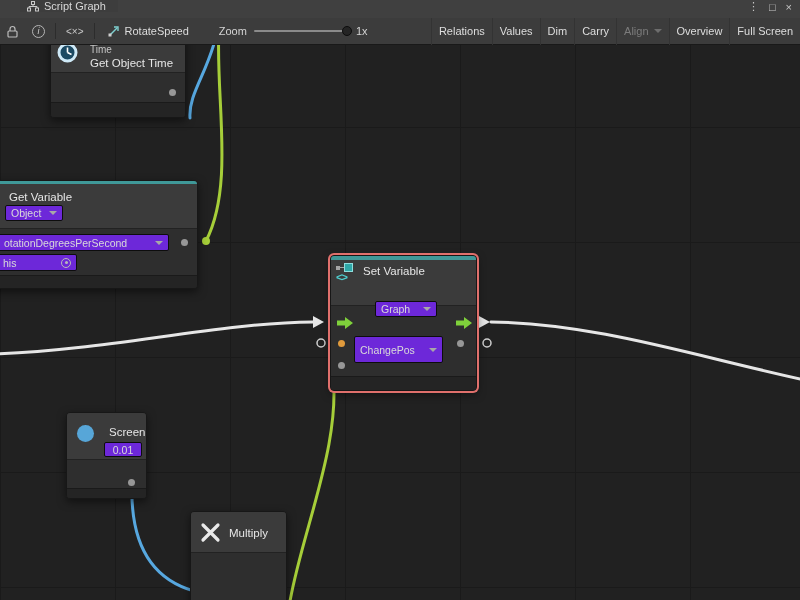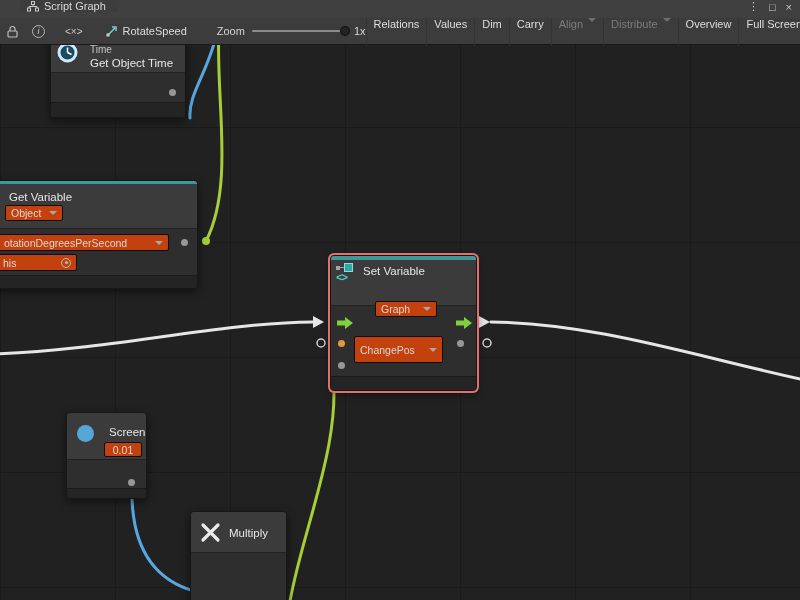--- a/index.html
+++ b/index.html
@@ -24,21 +24,21 @@
                  display:flex; align-items:center; justify-content:center;
                  font-size:9px; font-style:italic; color:#cfcfcf; }
   .code-glyph { font-size:10px; color:#c9c9c9; letter-spacing:0px; }
   .graph-ref { display:flex; align-items:center; gap:5px; margin-left:10px; color:#dcdcdc; }
   .zoom-wrap { display:flex; align-items:center; margin-left:30px; gap:7px; }
   .zoom-slider { position:relative; width:95px; height:14px; }
   .zoom-track { position:absolute; left:0; right:0; top:6px; height:2px; background:#8b8b8b; border-radius:1px; }
   .zoom-handle { position:absolute; right:-3px; top:2px; width:10px; height:10px; border-radius:50%;
                  background:#242424; border:1px solid #0c0c0c; }
   .tb-buttons { margin-left:auto; display:flex; height:27px; align-items:stretch; }
-  .tb-btn { display:flex; align-items:flex-start; padding:0 7px; border-left:1px solid #333;
+  .tb-btn { display:flex; align-items:center; padding:0 7px; border-left:1px solid #333;
             color:#dedede; white-space:nowrap; cursor:default; }
   .tb-btn.disabled { color:#7c7c7c; }
   .caret { width:0; height:0; border-left:4px solid transparent; border-right:4px solid transparent;
            border-top:4px solid #b4b4b4; display:inline-block; margin-left:5px; }
   .tb-btn.disabled .caret { border-top-color:#6d6d6d; }
 
   
   .canvas { position:relative; width:800px; height:555px; background:#212121; overflow:hidden;
     background-image:
       repeating-linear-gradient(to right,  #1a1a1a 0, #1a1a1a 1px, transparent 1px, transparent 115px),
@@ -51,21 +51,21 @@
           box-shadow:0 3px 9px rgba(0,0,0,.5); overflow:hidden; color:#e6e6e6; font-size:11.5px; }
   .sec { position:absolute; left:0; right:0; }
   .sec.head { background:#3b3b3b; border-bottom:1px solid #222; }
   .sec.body { background:#2e2e2e; }
   .sec.foot { background:#242424; border-top:1px solid #1a1a1a; }
   .accent { position:absolute; left:0; right:0; top:0; height:4px; background:#3f9898; }
   .nlabel { position:absolute; white-space:nowrap; }
   .sub { font-size:10px; color:#c4c4c4; }
   .port { position:absolute; width:7px; height:7px; border-radius:50%; background:#979797; z-index:3; }
   .port.orange { background:#e09a3c; }
-  .dd, .field { position:absolute; background:#c2410c; border:1px solid #0d0d0d; border-radius:2px;
+  .dd, .field { position:absolute; background:#6d28d9; border:1px solid #0d0d0d; border-radius:2px;
                 color:#d9d9d9; font-size:10.5px; display:flex; align-items:center; z-index:3; }
   .dd { justify-content:space-between; padding:0 5px; }
   .field { padding:0 5px; }
   .dd .caret { margin-left:6px; border-top-color:#a8a8a8; }
 
   .sv { box-shadow:0 0 0 2px #e0706c, 0 3px 9px rgba(0,0,0,.5); }
   .sv-code { position:absolute; left:5px; top:15px; color:#4fd1d1; font-weight:bold; font-size:11px;
              letter-spacing:-1px; z-index:3; }
   .sv-sq-teal { position:absolute; left:13px; top:7px; width:9px; height:9px; background:#2fa7a7;
                 border:1px solid #8fdede; z-index:3; }
@@ -145,24 +145,20 @@
           <span>Values</span>
         </span>
       <span class="tb-btn">
           <span>Dim</span>
         </span>
       <span class="tb-btn">
           <span>Carry</span>
         </span>
       <span class="tb-btn disabled">
           <span>Align</span>
-          <span class="caret"></span>
-        </span>
-      <span class="tb-btn disabled">
-          <span>Distribute</span>
           <span class="caret"></span>
         </span>
       <span class="tb-btn">
           <span>Overview</span>
         </span>
       <span class="tb-btn">
           <span>Full Screen</span>
         </span>
     </div>
   </div>

